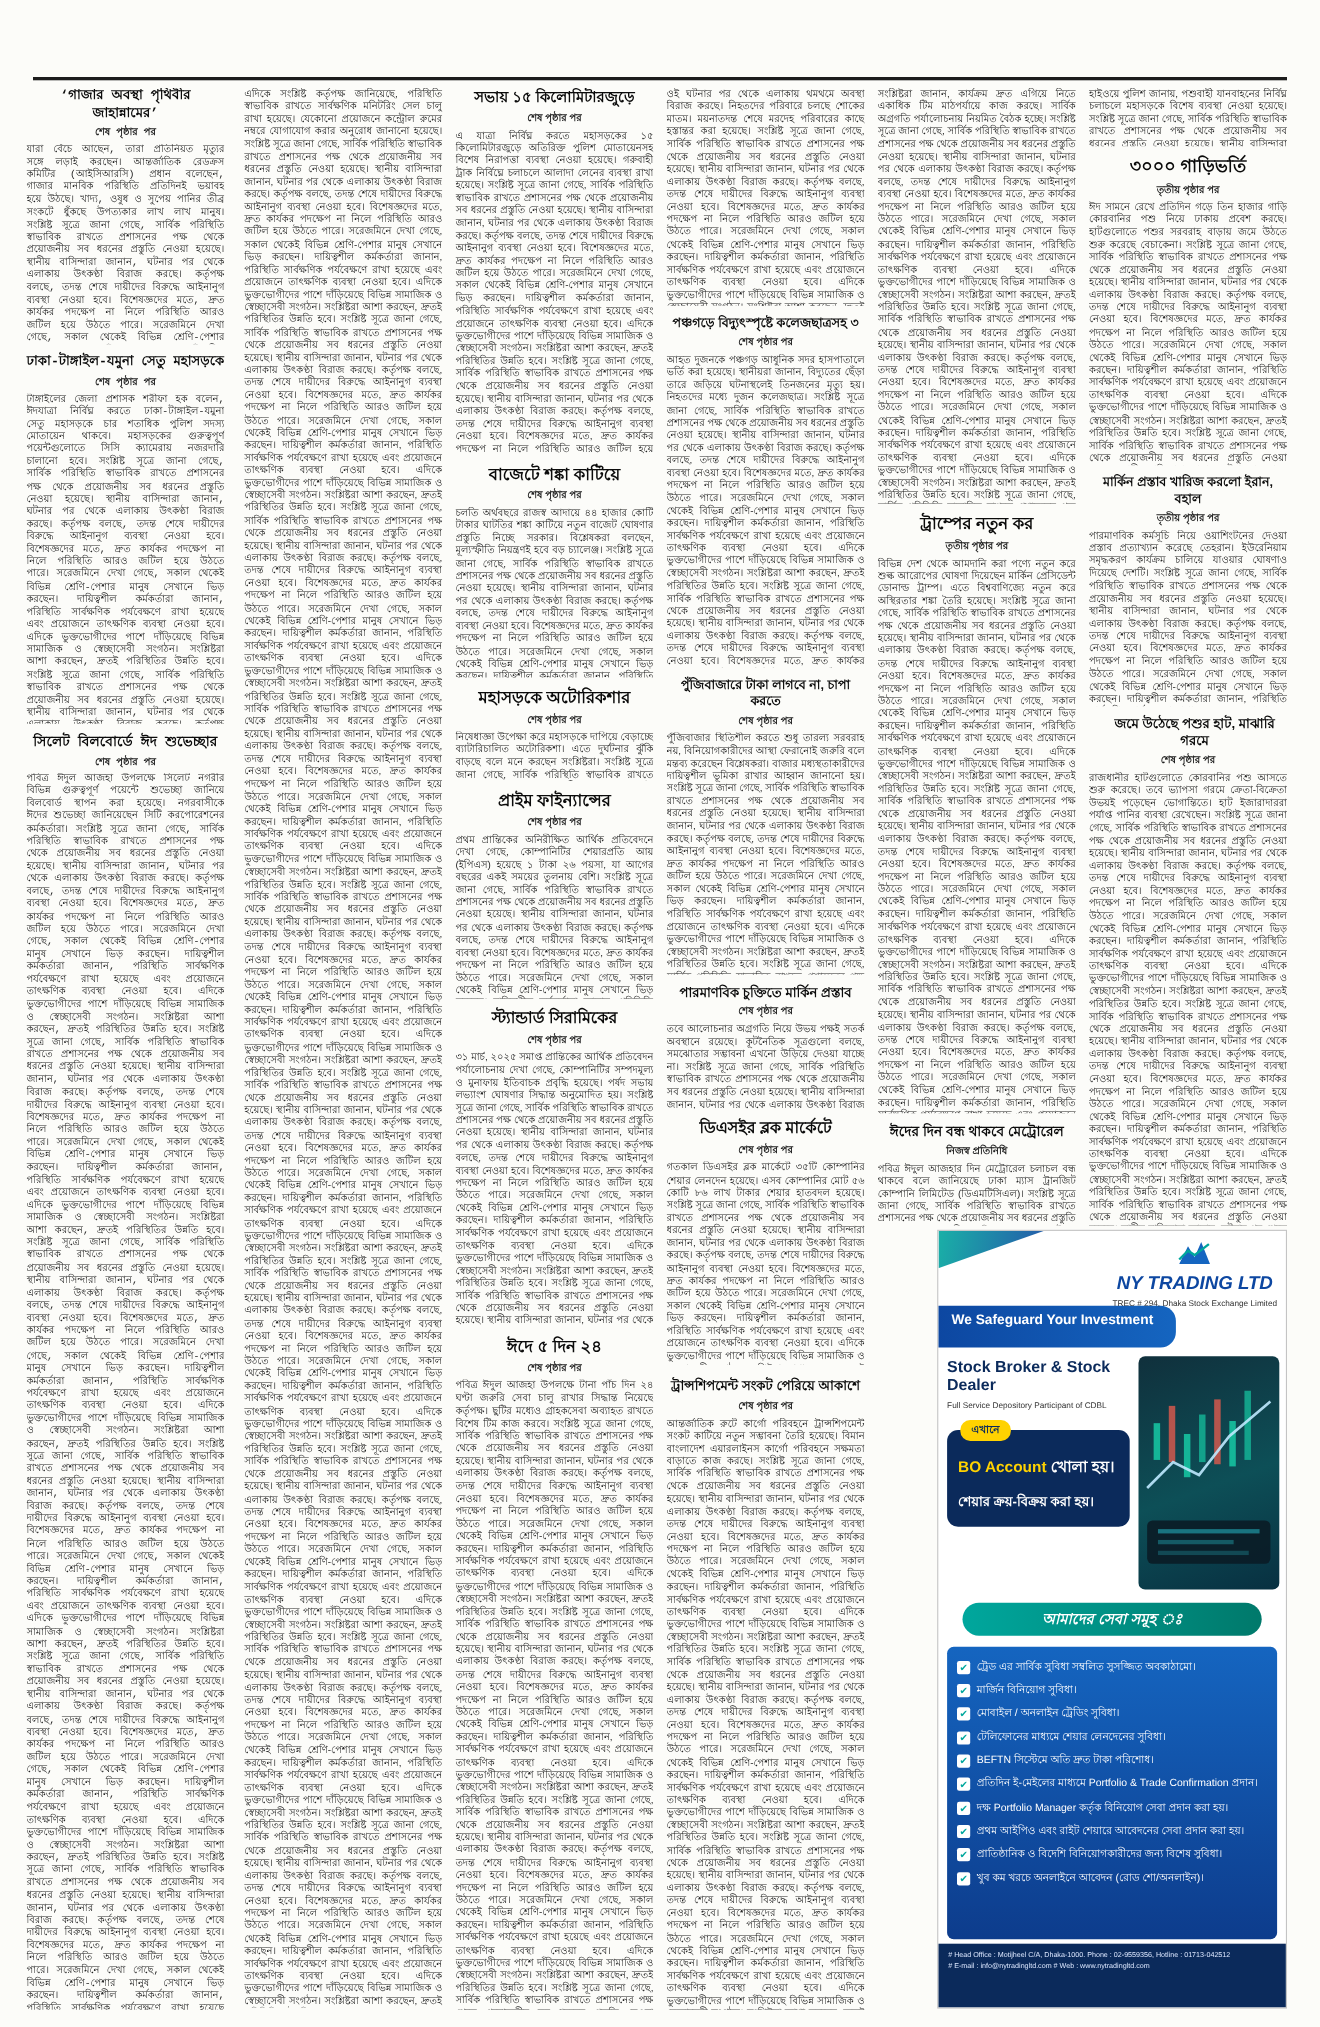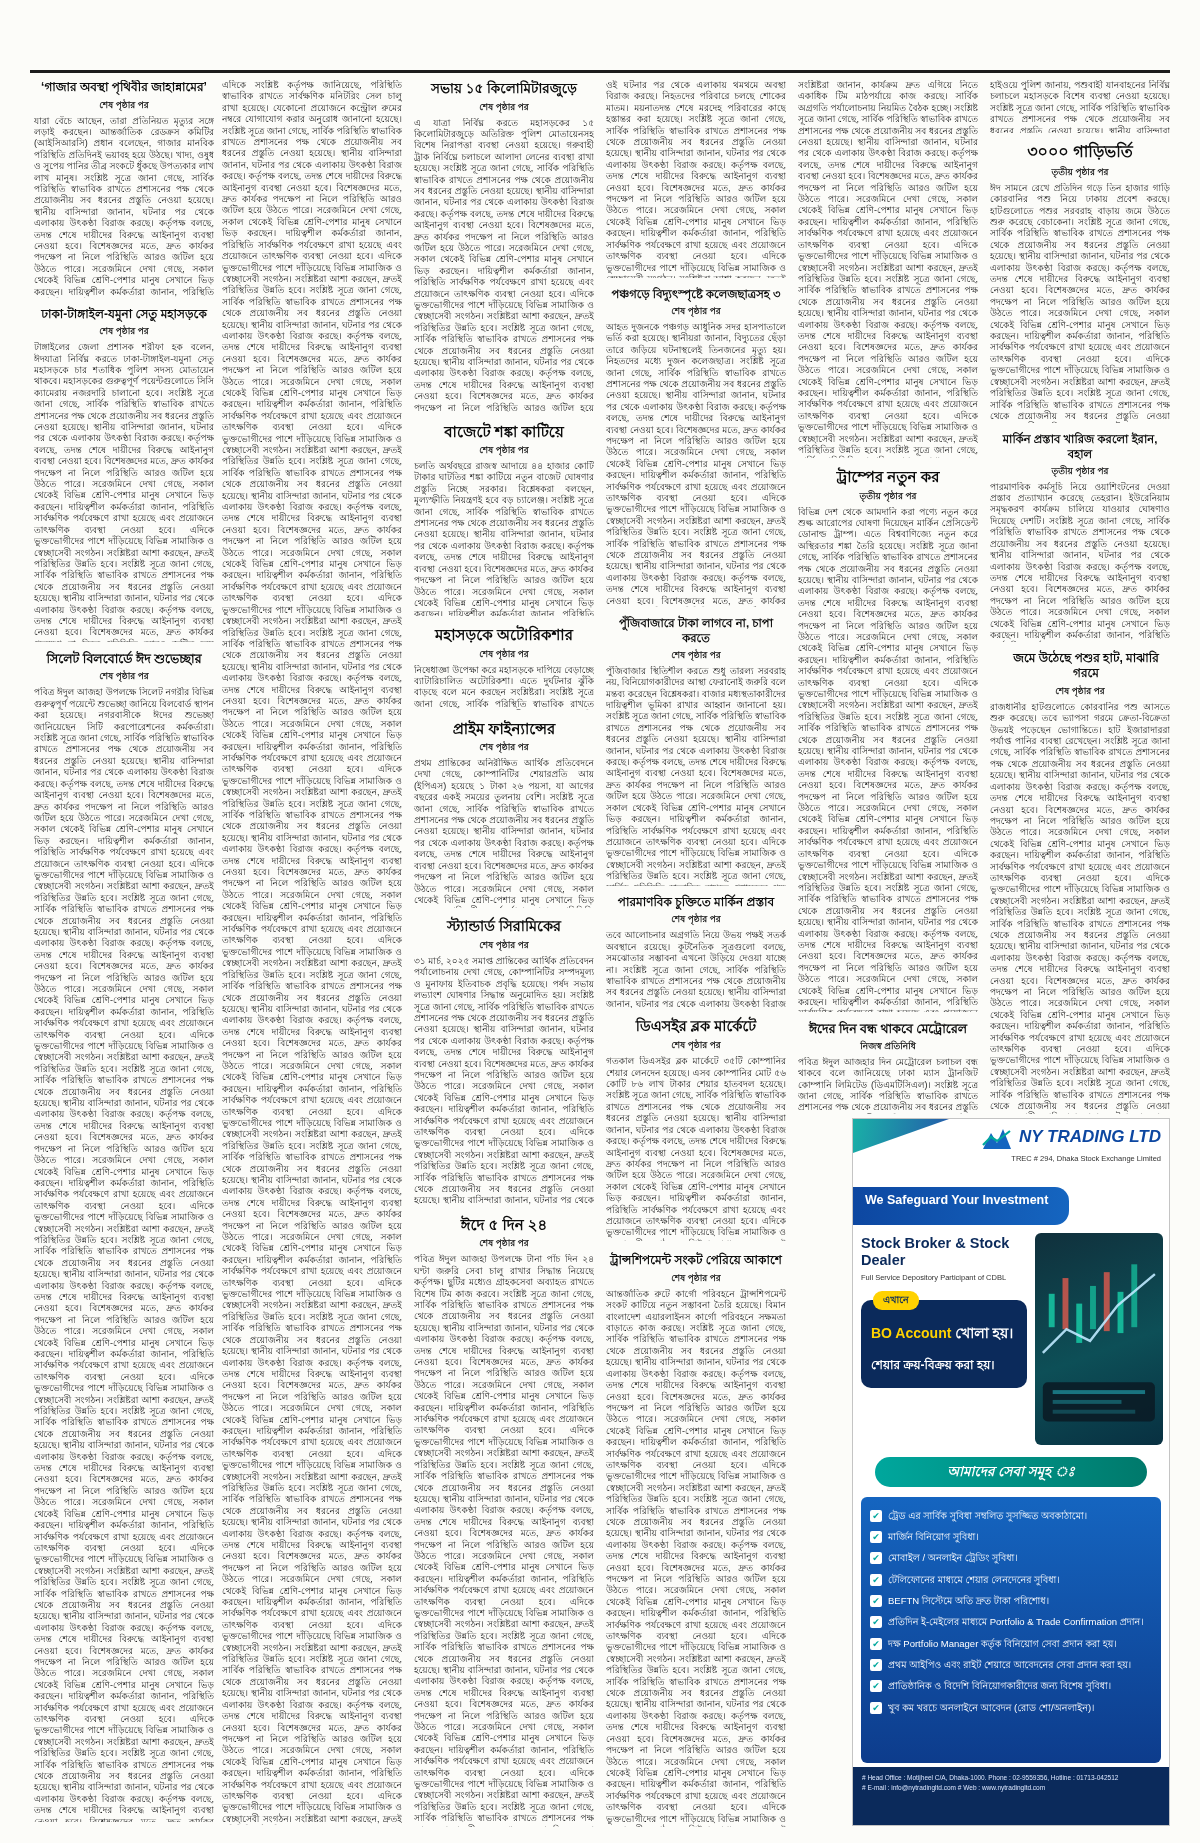--- a/index.html
+++ b/index.html
@@ -52,21 +52,21 @@
     background: #ffffff; border: 1px solid #c4c4c4; overflow: hidden;
   }
   .ad-top { position: relative; height: 66px; }
   .ad-swoosh {
     position: absolute; left: 0; top: 0; width: 96px; height: 34px;
     background: linear-gradient(100deg, var(--ad-teal, #00a79d), var(--ad-blue, #0d47a1));
     clip-path: polygon(0 0, 100% 0, 0 100%);
     opacity: .9;
   }
   .ad-logo { position: absolute; right: 8px; top: 8px; text-align: right; }
-  .ad-logo-row { display: flex; gap: 6px; justify-content: flex-end; }
+  .ad-logo-row { display: flex; align-items: center; gap: 6px; justify-content: flex-end; flex-direction: column; }
   .ad-logo-icon { width: 32px; height: 24px; }
   .ad-logo-name { font-size: 17px; font-weight: bold; font-style: italic; color: var(--ad-blue, #0d47a1); }
   .ad-trec { font-size: 7.5px; color: #333; margin-top: 3px; }
   .ad-banner {
     margin-top: 2px; width: 216px; height: 38px; line-height: 26px;
     background: linear-gradient(90deg, var(--ad-blue, #0d47a1), var(--ad-blue-light, #1565c0));
     color: #fff; font-size: 12.5px; font-weight: bold; padding: 0 12px;
     border-radius: 0 14px 14px 0;
   }
   .ad-mid { display: flex; margin-top: 8px; height: 212px; padding: 0 6px; gap: 6px; }
@@ -113,21 +113,21 @@
   }
 </style>
 </head>
 <body>
 
 <div class="page">
 
   <div class="header-rule"></div>
 
   <main id="columns">
-      <div class="column" style="left: 34px; height: 1747px;">
+      <div class="column" style="left: 24px; height: 1747px; font-family: Liberation Mono, monospace;">
         <article class="article">
           <h2 class="headline" style="font-size: 12px;">‘গাজার অবস্থা পৃথিবীর জাহান্নামের’</h2>
           <div class="byline">শেষ পৃষ্ঠার পর</div>
           <div class="body-text" style="height: 182px;">যারা বেঁচে আছেন, তারা প্রতিনিয়ত মৃত্যুর সঙ্গে লড়াই করছেন। আন্তর্জাতিক রেডক্রস কমিটির (আইসিআরসি) প্রধান বলেছেন, গাজার মানবিক পরিস্থিতি প্রতিদিনই ভয়াবহ হয়ে উঠছে। খাদ্য, ওষুধ ও সুপেয় পানির তীব্র সংকটে ধুঁকছে উপত্যকার লাখ লাখ মানুষ। সংশ্লিষ্ট সূত্রে জানা গেছে, সার্বিক পরিস্থিতি স্বাভাবিক রাখতে প্রশাসনের পক্ষ থেকে প্রয়োজনীয় সব ধরনের প্রস্তুতি নেওয়া হয়েছে। স্থানীয় বাসিন্দারা জানান, ঘটনার পর থেকে এলাকায় উৎকণ্ঠা বিরাজ করছে। কর্তৃপক্ষ বলছে, তদন্ত শেষে দায়ীদের বিরুদ্ধে আইনানুগ ব্যবস্থা নেওয়া হবে। বিশেষজ্ঞদের মতে, দ্রুত কার্যকর পদক্ষেপ না নিলে পরিস্থিতি আরও জটিল হয়ে উঠতে পারে। সরেজমিনে দেখা গেছে, সকাল থেকেই বিভিন্ন শ্রেণি-পেশার মানুষ সেখানে ভিড় করছেন। দায়িত্বশীল কর্মকর্তারা জানান, পরিস্থিতি সার্বক্ষণিক পর্যবেক্ষণে রাখা হয়েছে এবং প্রয়োজনে তাৎক্ষণিক ব্যবস্থা নেওয়া হবে। এদিকে ভুক্তভোগীদের পাশে দাঁড়িয়েছে বিভিন্ন সামাজিক ও স্বেচ্ছাসেবী সংগঠন। সংশ্লিষ্টরা আশা করছেন, দ্রুতই পরিস্থিতির উন্নতি হবে। </div>
         </article>
         <article class="article">
           <h2 class="headline" style="font-size: 12px;">ঢাকা-টাঙ্গাইল-যমুনা সেতু মহাসড়কে</h2>
           <div class="byline">শেষ পৃষ্ঠার পর</div>
           <div class="body-text" style="height: 300px;">টাঙ্গাইলের জেলা প্রশাসক শরীফা হক বলেন, ঈদযাত্রা নির্বিঘ্ন করতে ঢাকা-টাঙ্গাইল-যমুনা সেতু মহাসড়কে চার শতাধিক পুলিশ সদস্য মোতায়েন থাকবে। মহাসড়কের গুরুত্বপূর্ণ পয়েন্টগুলোতে সিসি ক্যামেরায় নজরদারি চালানো হবে। সংশ্লিষ্ট সূত্রে জানা গেছে, সার্বিক পরিস্থিতি স্বাভাবিক রাখতে প্রশাসনের পক্ষ থেকে প্রয়োজনীয় সব ধরনের প্রস্তুতি নেওয়া হয়েছে। স্থানীয় বাসিন্দারা জানান, ঘটনার পর থেকে এলাকায় উৎকণ্ঠা বিরাজ করছে। কর্তৃপক্ষ বলছে, তদন্ত শেষে দায়ীদের বিরুদ্ধে আইনানুগ ব্যবস্থা নেওয়া হবে। বিশেষজ্ঞদের মতে, দ্রুত কার্যকর পদক্ষেপ না নিলে পরিস্থিতি আরও জটিল হয়ে উঠতে পারে। সরেজমিনে দেখা গেছে, সকাল থেকেই বিভিন্ন শ্রেণি-পেশার মানুষ সেখানে ভিড় করছেন। দায়িত্বশীল কর্মকর্তারা জানান, পরিস্থিতি সার্বক্ষণিক পর্যবেক্ষণে রাখা হয়েছে এবং প্রয়োজনে তাৎক্ষণিক ব্যবস্থা নেওয়া হবে। এদিকে ভুক্তভোগীদের পাশে দাঁড়িয়েছে বিভিন্ন সামাজিক ও স্বেচ্ছাসেবী সংগঠন। সংশ্লিষ্টরা আশা করছেন, দ্রুতই পরিস্থিতির উন্নতি হবে। সংশ্লিষ্ট সূত্রে জানা গেছে, সার্বিক পরিস্থিতি স্বাভাবিক রাখতে প্রশাসনের পক্ষ থেকে প্রয়োজনীয় সব ধরনের প্রস্তুতি নেওয়া হয়েছে। স্থানীয় বাসিন্দারা জানান, ঘটনার পর থেকে এলাকায় উৎকণ্ঠা বিরাজ করছে। কর্তৃপক্ষ বলছে, তদন্ত শেষে দায়ীদের বিরুদ্ধে আইনানুগ ব্যবস্থা নেওয়া হবে। বিশেষজ্ঞদের মতে, দ্রুত কার্যকর পদক্ষেপ না নিলে পরিস্থিতি আরও জটিল হয়ে উঠতে পারে। সরেজমিনে দেখা গেছে, সকাল থেকেই বিভিন্ন শ্রেণি-পেশার মানুষ সেখানে ভিড় করছেন। দায়িত্বশীল কর্মকর্তারা জানান, পরিস্থিতি সার্বক্ষণিক পর্যবেক্ষণে রাখা হয়েছে এবং প্রয়োজনে তাৎক্ষণিক ব্যবস্থা নেওয়া হবে। এদিকে ভুক্তভোগীদের পাশে দাঁড়িয়েছে বিভিন্ন সামাজিক ও স্বেচ্ছাসেবী সংগঠন। সংশ্লিষ্টরা আশা করছেন, দ্রুতই পরিস্থিতির উন্নতি হবে। </div>
         </article>

